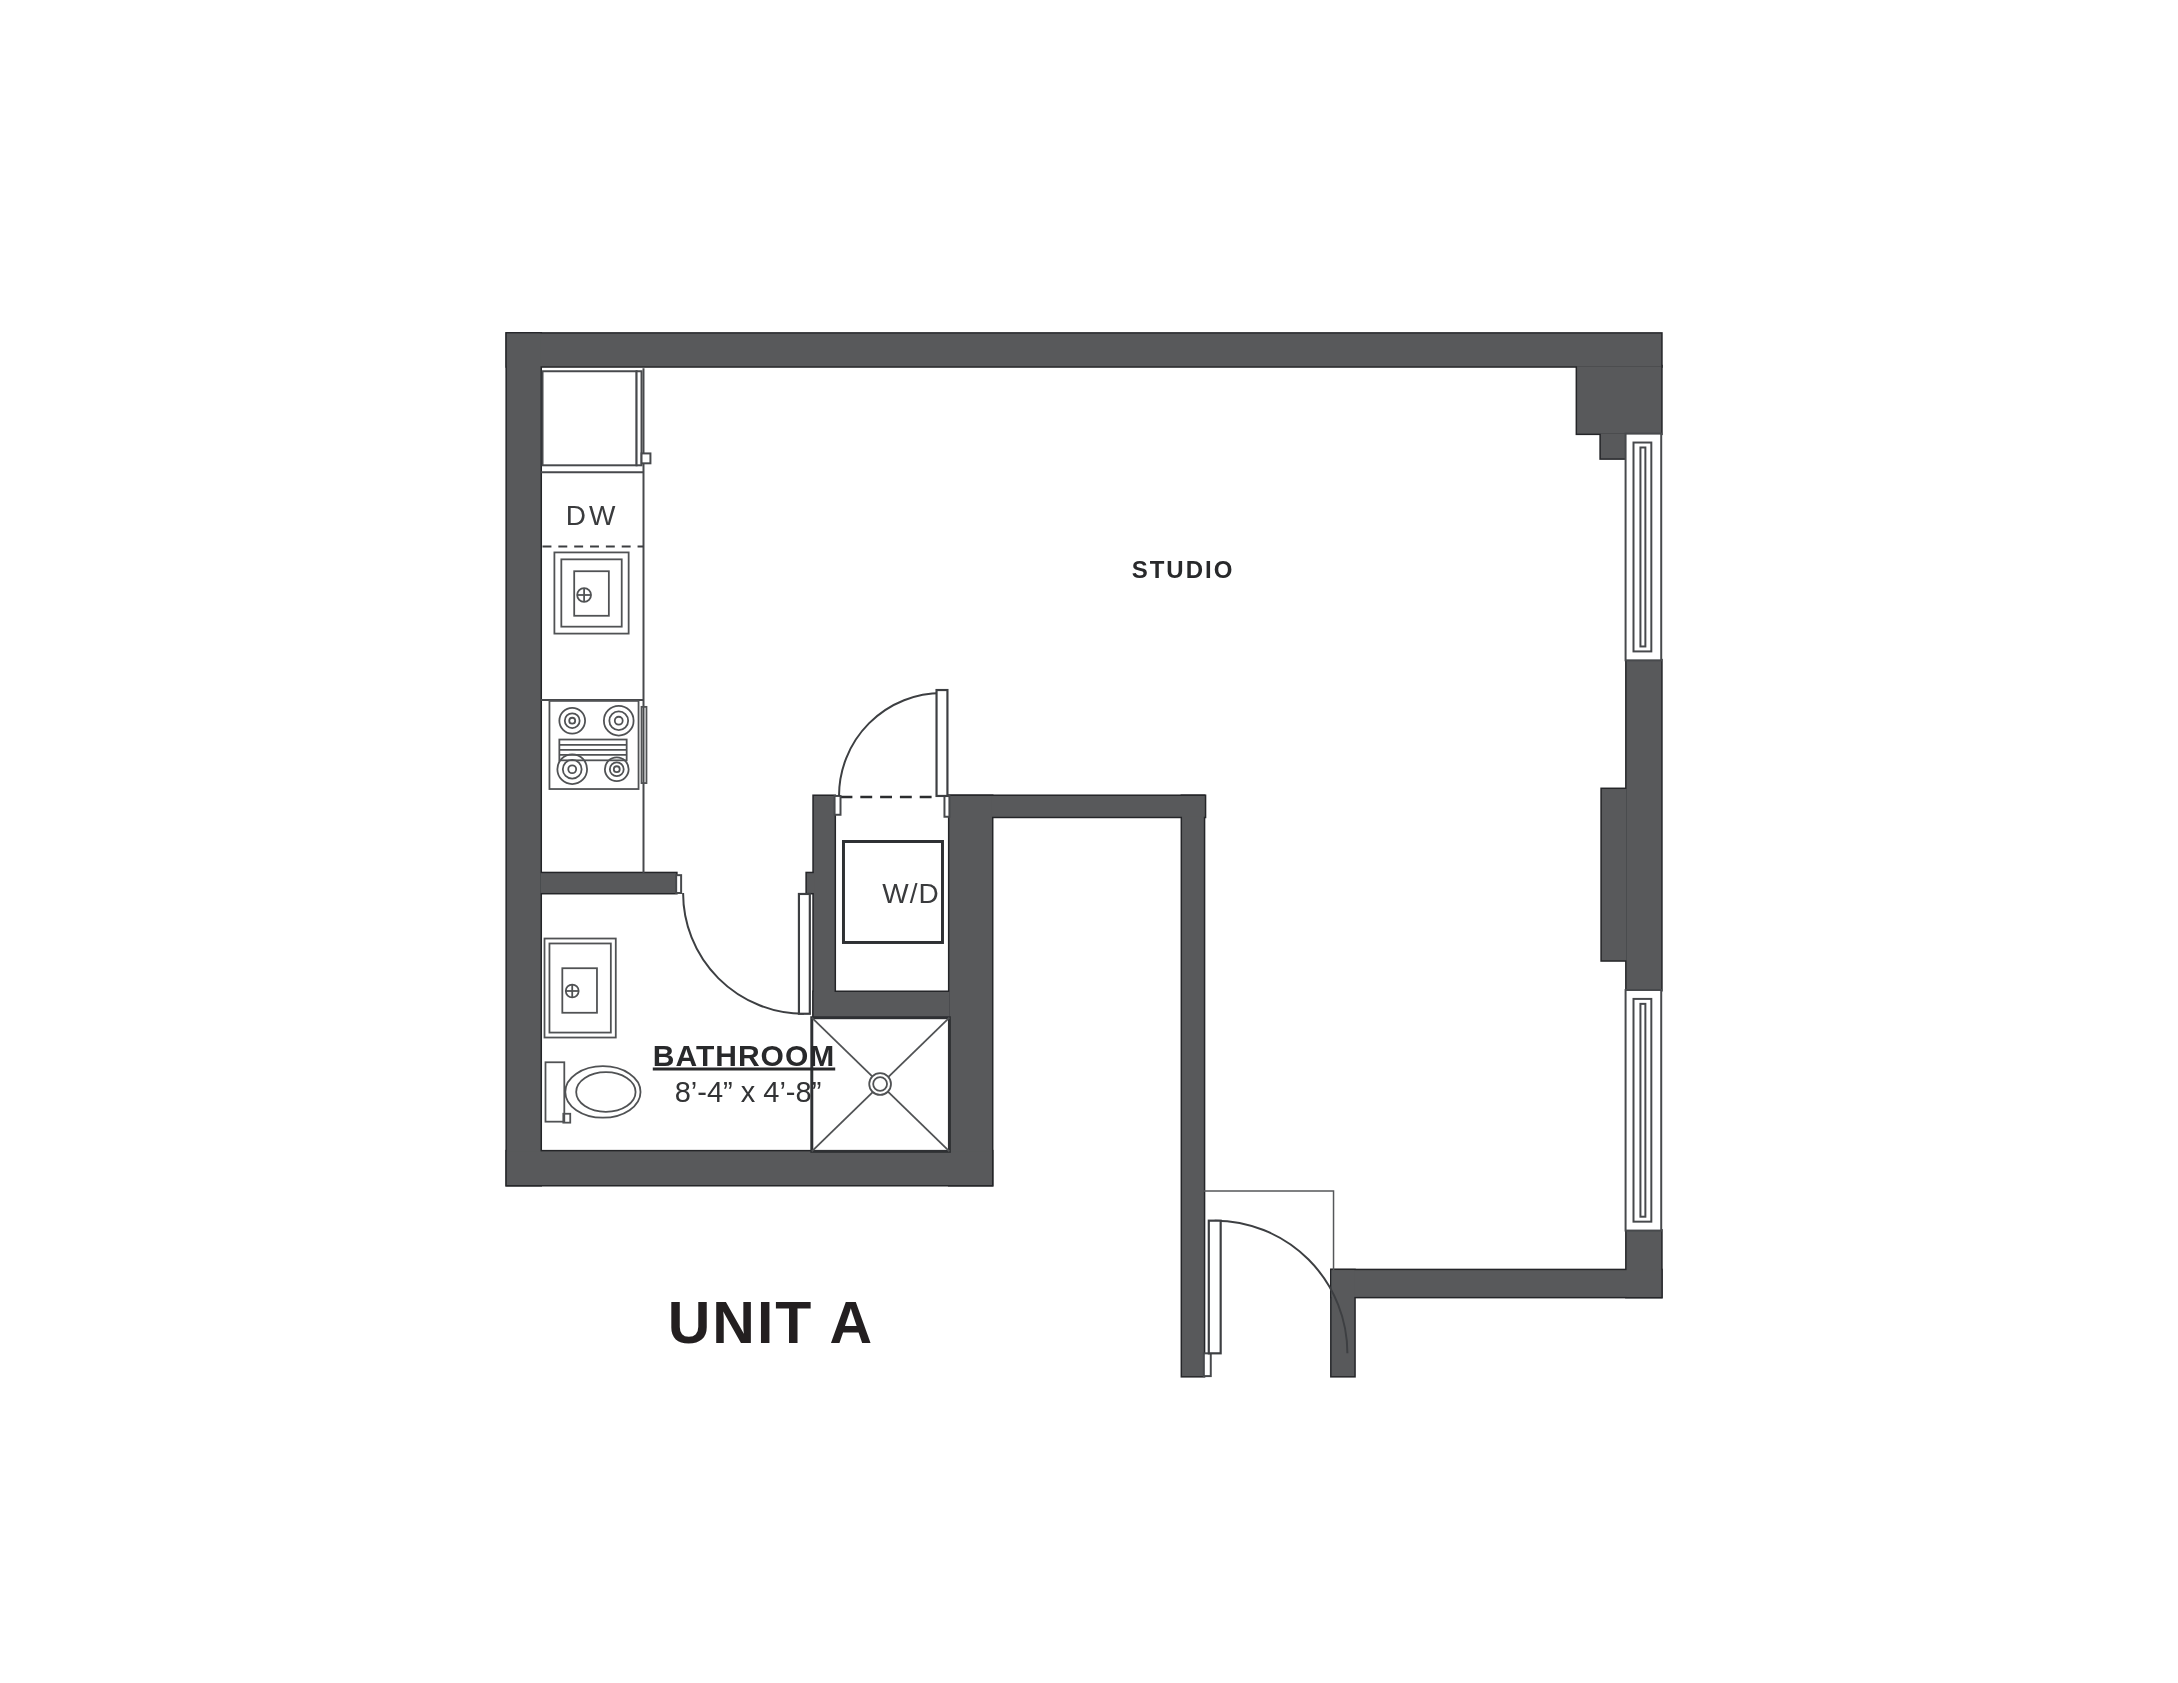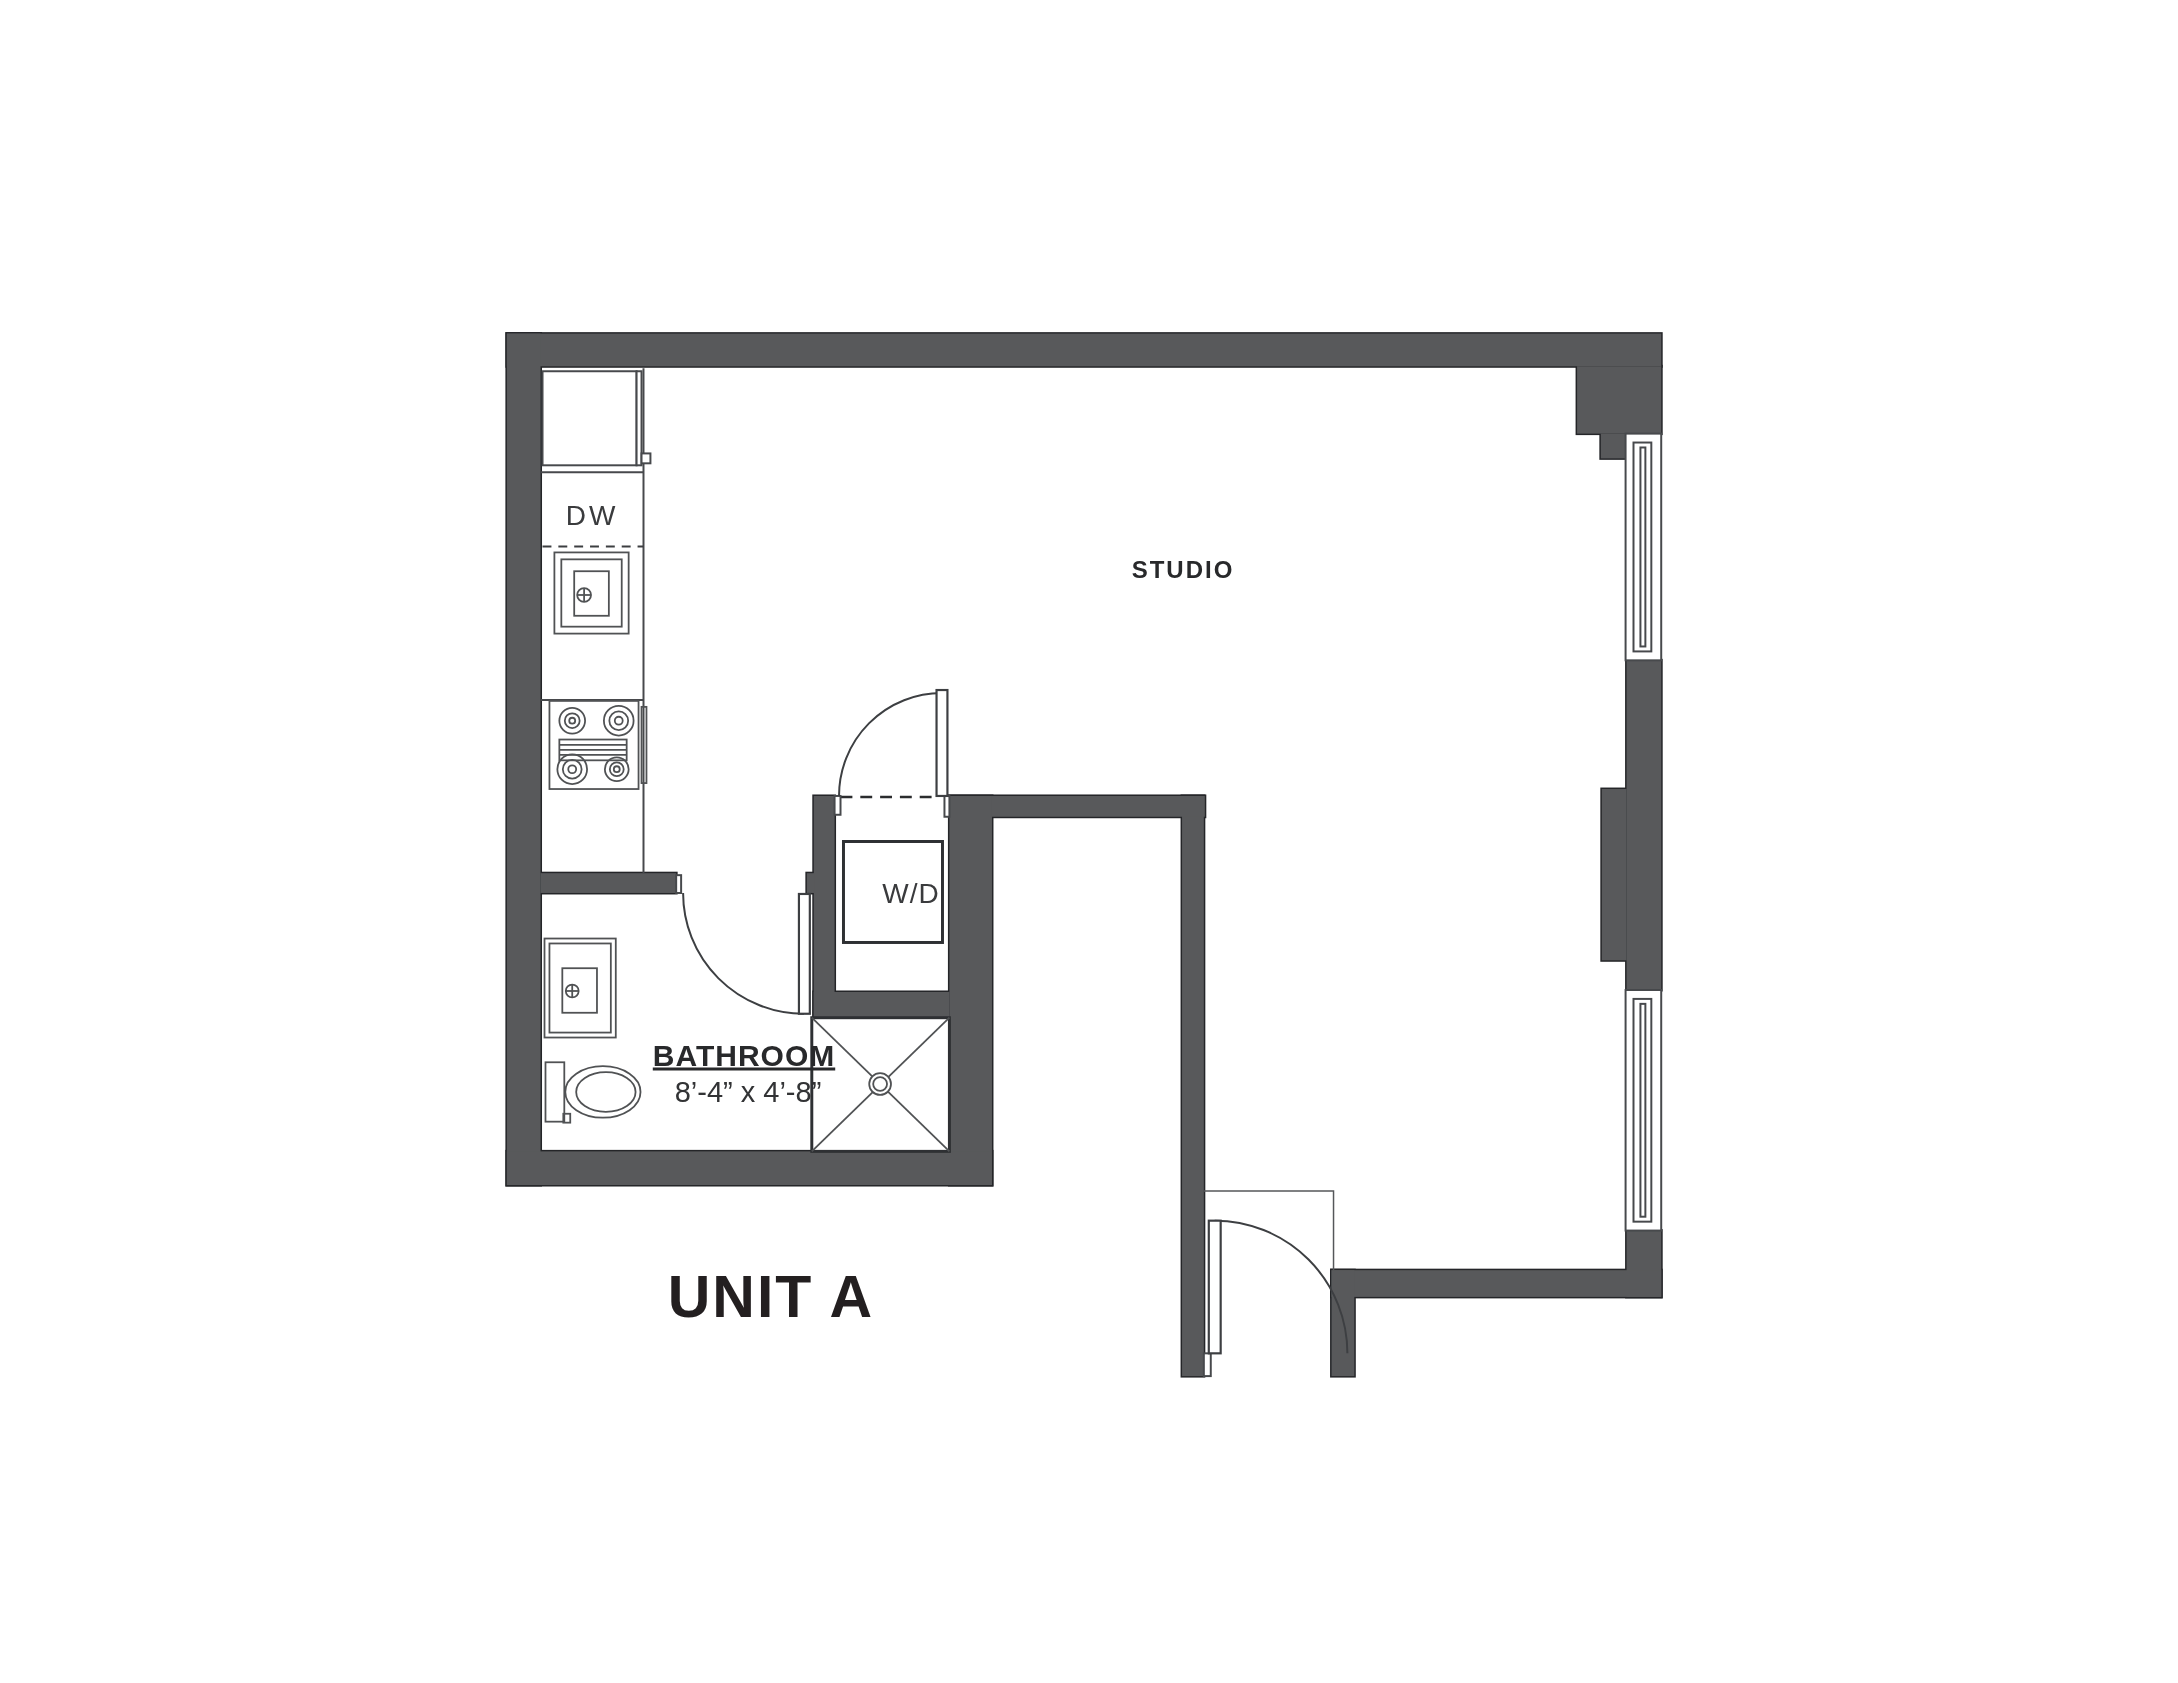--- a/index.html
+++ b/index.html
@@ -19,21 +19,21 @@
   .box{stroke:#2e3033;stroke-width:3px;fill:#ffffff;}
   .alc{stroke:#55575a;stroke-width:1.5px;fill:none;}
   .label{position:absolute;transform:translate(-50%,-50%);color:#28292b;
          white-space:pre;text-align:left;line-height:1.1;}
   .lbl-studio{font-size:24px;font-weight:bold;letter-spacing:2px;}
   .lbl-dims{font-size:32px;color:#323335;}
   .lbl-bath{font-size:30px;font-weight:bold;letter-spacing:1px;text-decoration:underline;}
   .lbl-bathdims{font-size:29px;color:#323335;}
   .lbl-dw{font-size:28px;letter-spacing:3px;color:#3a3b3d;}
   .lbl-wd{font-size:28px;letter-spacing:1px;color:#3a3b3d;}
-  .lbl-unit{font-size:59px;font-weight:bold;letter-spacing:2px;color:#231f20;}
+  .lbl-unit{font-size:59px;font-weight:bold;letter-spacing:2px;color:#231f20;margin-top:26px;}
 </style>
 </head>
 <body>
 
 <div id="plan">
 <svg width="2178" height="1683" viewBox="0 0 2200 1700">
   <defs>
     <g id="walls-src">
 
       <rect x="512" y="337" width="1166" height="33"></rect>

